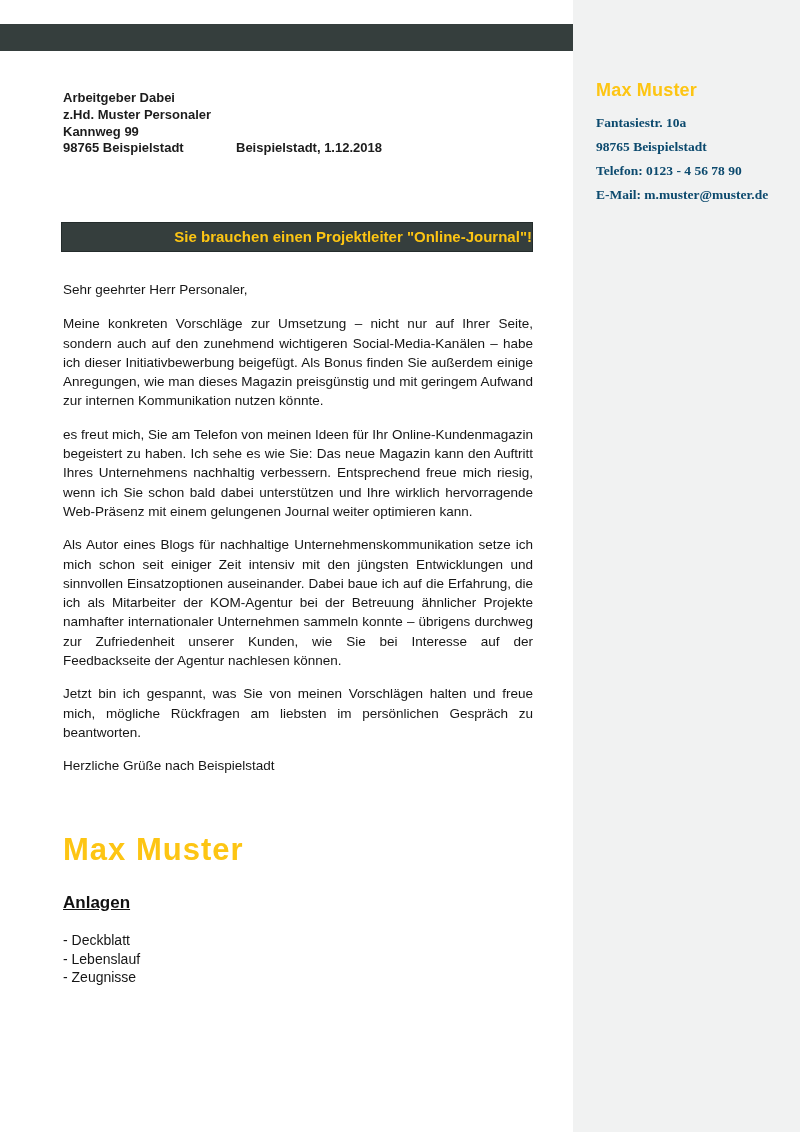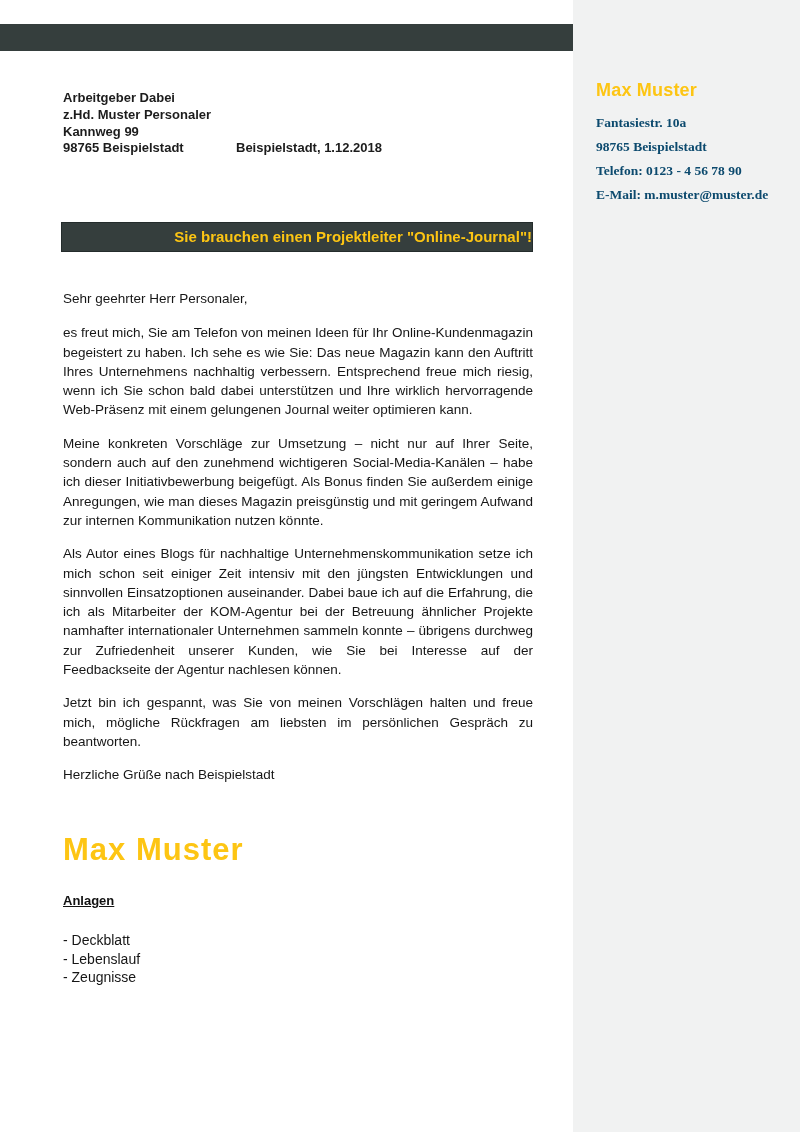--- a/index.html
+++ b/index.html
@@ -29,28 +29,28 @@
   .recipient{position:absolute;left:63px;top:90px;font-size:13px;font-weight:bold;line-height:16.8px;color:#1c1c1c;}
   .date{position:absolute;left:63px;top:140px;width:492px;text-align:center;font-size:13px;font-weight:bold;color:#1c1c1c;}
 
   
   .banner{position:absolute;left:61px;top:222px;width:472px;height:30px;background:var(--dark);
           border:1px solid #242c2c;color:var(--yellow);font-size:15px;font-weight:bold;
           text-align:right;line-height:28px;}
 
   
   .body{position:absolute;left:63px;top:280px;width:470px;font-size:13.5px;line-height:19.3px;color:#161616;}
-  .body p{margin:9px 0 14px 0;}
+  .body p{margin:0 0 14px 0;}
   .body p.just{text-align:justify;}
   .body p.salutation{margin-bottom:15px;}
   .body p.closing{margin:0;}
 
   
   .signature{position:absolute;left:63px;top:832px;font-size:31px;font-weight:bold;color:var(--yellow);letter-spacing:1px;}
-  .anlagen{position:absolute;left:63px;top:893px;font-size:13px;font-weight:bold;text-decoration:underline;color:#111111;}
+  .anlagen{position:absolute;left:63px;top:893px;font-size:17px;font-weight:bold;text-decoration:underline;color:#111111;}
   .enclosures{position:absolute;left:63px;top:931px;font-size:14px;line-height:18.7px;color:#161616;}
 </style>
 </head>
 <body>
 
 <div class="page">
 
   <div class="sidebar">
     <div class="sb-name">Max Muster</div>
     <div class="sb-line l0">Fantasiestr. 10a</div>
@@ -69,22 +69,22 @@
   </div>
 
   <div class="date">Beispielstadt, 1.12.2018</div>
 
   <div class="banner">
     <span>Sie brauchen einen Projektleiter "Online-Journal"!</span>
   </div>
 
   <div class="body">
     <p class="salutation">Sehr geehrter Herr Personaler,</p>
+    <p class="just">Meine konkreten Vorschläge zur Umsetzung – nicht nur auf Ihrer Seite, sondern auch auf den zunehmend wichtigeren Social-Media-Kanälen – habe ich dieser Initiativbewerbung beigefügt. Als Bonus finden Sie außerdem einige Anregungen, wie man dieses Magazin preisgünstig und mit geringem Aufwand zur internen Kommunikation nutzen könnte.</p>
     <p class="just">es freut mich, Sie am Telefon von meinen Ideen für Ihr Online-Kundenmagazin begeistert zu haben. Ich sehe es wie Sie: Das neue Magazin kann den Auftritt Ihres Unternehmens nachhaltig verbessern. Entsprechend freue mich riesig, wenn ich Sie schon bald dabei unterstützen und Ihre wirklich hervorragende Web-Präsenz mit einem gelungenen Journal weiter optimieren kann.</p>
-    <p class="just">Meine konkreten Vorschläge zur Umsetzung – nicht nur auf Ihrer Seite, sondern auch auf den zunehmend wichtigeren Social-Media-Kanälen – habe ich dieser Initiativbewerbung beigefügt. Als Bonus finden Sie außerdem einige Anregungen, wie man dieses Magazin preisgünstig und mit geringem Aufwand zur internen Kommunikation nutzen könnte.</p>
     <p class="just">Als Autor eines Blogs für nachhaltige Unternehmenskommunikation setze ich mich schon seit einiger Zeit intensiv mit den jüngsten Entwicklungen und sinnvollen Einsatzoptionen auseinander. Dabei baue ich auf die Erfahrung, die ich als Mitarbeiter der KOM-Agentur bei der Betreuung ähnlicher Projekte namhafter internationaler Unternehmen sammeln konnte – übrigens durchweg zur Zufriedenheit unserer Kunden, wie Sie bei Interesse auf der Feedbackseite der Agentur nachlesen können.</p>
     <p class="just">Jetzt bin ich gespannt, was Sie von meinen Vorschlägen halten und freue mich, mögliche Rückfragen am liebsten im persönlichen Gespräch zu beantworten.</p>
     <p class="closing">Herzliche Grüße nach Beispielstadt</p>
   </div>
 
   <div class="signature">Max Muster</div>
 
   <div class="anlagen">Anlagen</div>
 
   <div class="enclosures">

